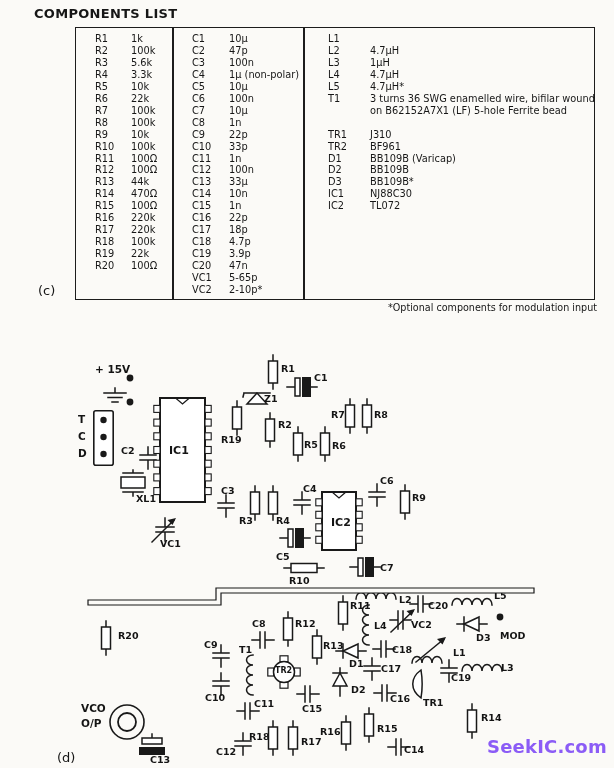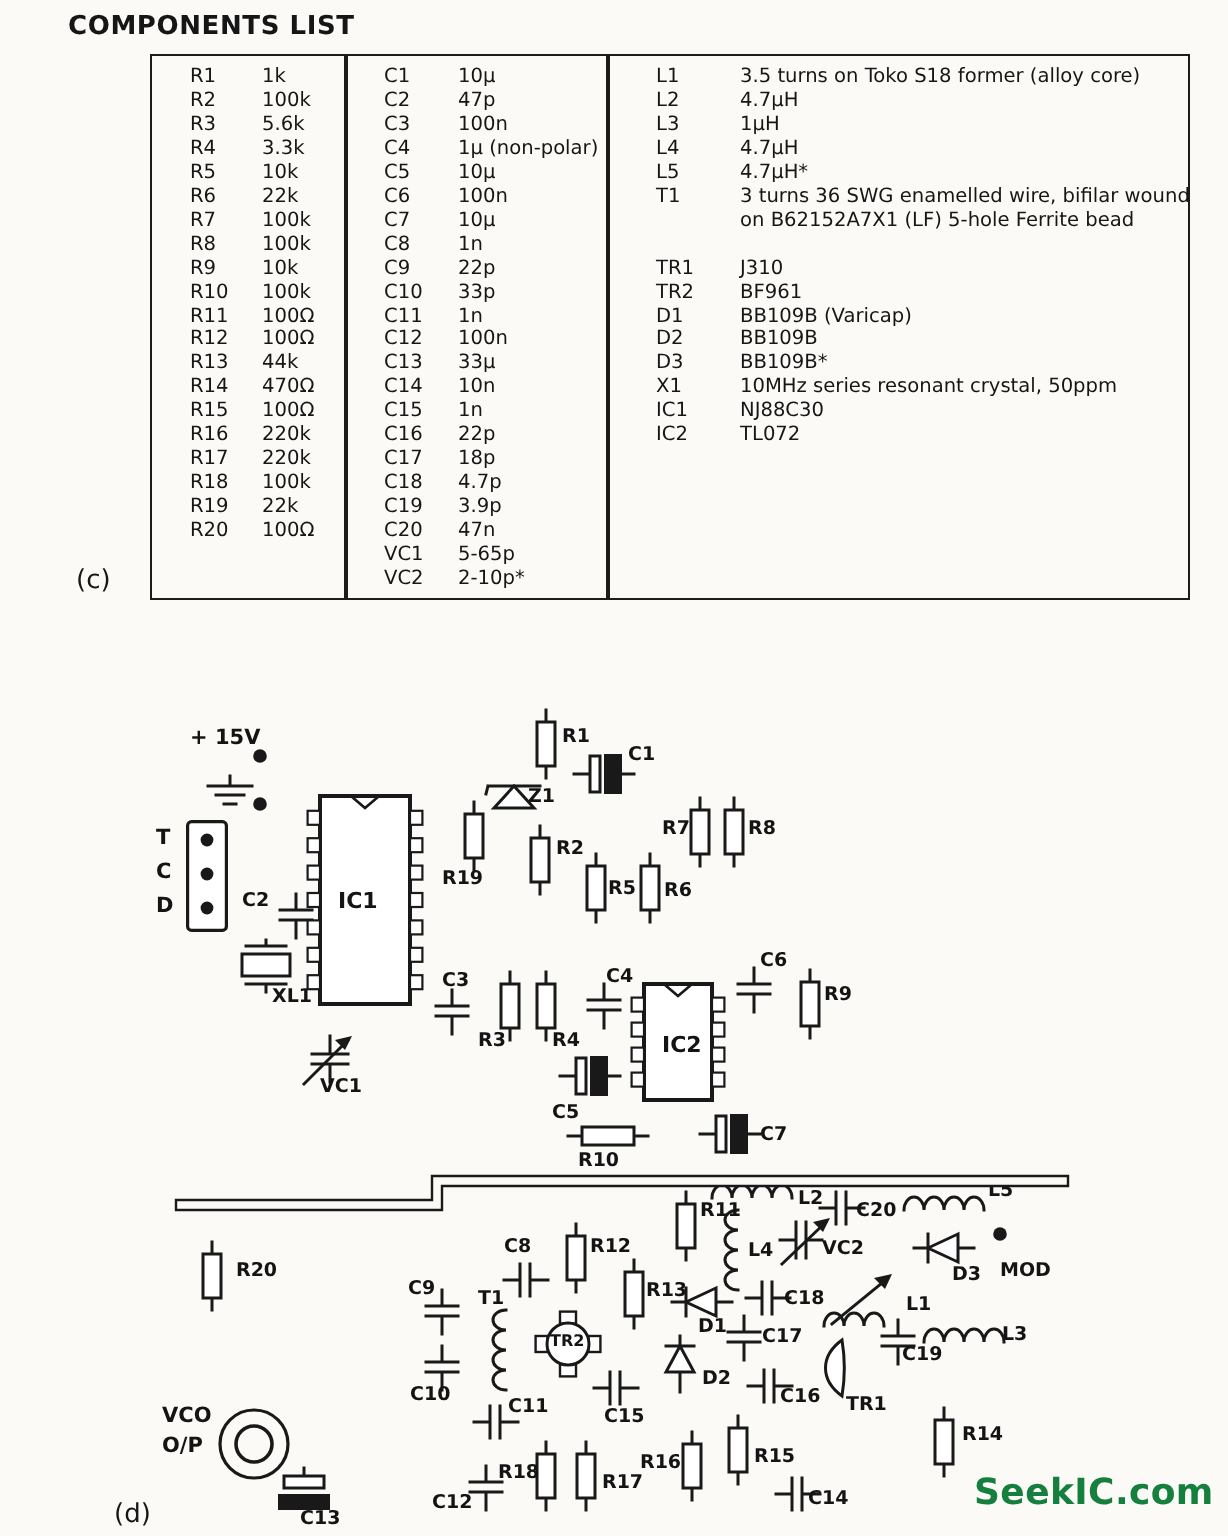--- a/index.html
+++ b/index.html
@@ -11,21 +11,21 @@
   .ctable{position:absolute;left:75px;top:27px;width:520px;height:273px;border:1.6px solid #1c1c1c;box-sizing:border-box;}
   .vdiv{position:absolute;top:0;width:1.6px;height:100%;background:#1c1c1c;}
   .tcol{position:absolute;top:5px;font-size:9.8px;line-height:11.95px;white-space:nowrap;}
   .trow{display:flex;}
   .tid{display:inline-block;}
   .tval{display:inline-block;}
   .c1 .tid{width:36px;} .c2 .tid{width:37px;} .c3 .tid{width:42px;}
   .footnote{position:absolute;top:302px;left:250px;width:347px;text-align:right;font-size:9.6px;}
   .figlabel{position:absolute;font-size:13px;}
   .comp-label{position:absolute;font-size:9.5px;font-weight:700;white-space:nowrap;color:#141414;}
-  .watermark{position:absolute;left:487px;top:736px;font-size:18px;font-weight:bold;color:#15803d;letter-spacing:.2px;}
+  .watermark{position:absolute;left:487px;top:736px;font-size:18px;font-weight:bold;color:#8b5cf6;letter-spacing:.2px;}
 </style>
 </head>
 <body>
 
 <div class="page">
 
   <div class="hdr">COMPONENTS LIST</div>
 
   <div class="ctable">
     <div class="vdiv" style="left:96px;"></div>
@@ -198,21 +198,20 @@
           <span class="tval">5-65p</span>
         </div>
         <div class="trow">
           <span class="tid">VC2</span>
           <span class="tval">2-10p*</span>
         </div>
       </div>
     <div class="tcol c3" id="tcol3" style="left:252px;">
         <div class="trow">
           <span class="tid">L1</span>
-          <span class="tval">3.5 turns on Toko S18 former (alloy core)</span>
         </div>
         <div class="trow">
           <span class="tid">L2</span>
           <span class="tval">4.7μH</span>
         </div>
         <div class="trow">
           <span class="tid">L3</span>
           <span class="tval">1μH</span>
         </div>
         <div class="trow">
@@ -249,35 +248,32 @@
         </div>
         <div class="trow">
           <span class="tid">D2</span>
           <span class="tval">BB109B</span>
         </div>
         <div class="trow">
           <span class="tid">D3</span>
           <span class="tval">BB109B*</span>
         </div>
         <div class="trow">
-          <span class="tid">X1</span>
-          <span class="tval">10MHz series resonant crystal, 50ppm</span>
-        </div>
-        <div class="trow">
           <span class="tid">IC1</span>
           <span class="tval">NJ88C30</span>
         </div>
         <div class="trow">
           <span class="tid">IC2</span>
           <span class="tval">TL072</span>
         </div>
       </div>
   </div>
 
   <div class="figlabel" style="left:38px;top:283px;">(c)</div>
+  <div class="footnote">*Optional components for modulation input</div>
 
   <div id="pcb">
       <span class="comp-label" style="left: 95px; top: 363px; font-size: 10.5px;">+ 15V</span>
       <div style="position: absolute; left: 126px; top: 367px; width: 8px; height: 8px;"><svg width="8" height="8" viewBox="0 0 8 8" style="overflow:visible" stroke="#191919" stroke-width="1.5" fill="none" stroke-linecap="square">
           <circle cx="4" cy="4" r="3.4" fill="#191919" stroke="none"></circle>
         </svg></div>
       <div style="position: absolute; left: 104px; top: 388px; width: 22px; height: 16px;"><svg width="22" height="16" viewBox="0 0 22 16" style="overflow:visible" stroke="#191919" stroke-width="1.5" fill="none" stroke-linecap="square">
           <path d="M11,0 V5 M0,5 H22 M4,9.5 H18 M8,14 H14"></path>
         </svg></div>
       <div style="position: absolute; left: 126px; top: 391px; width: 8px; height: 8px;"><svg width="8" height="8" viewBox="0 0 8 8" style="overflow:visible" stroke="#191919" stroke-width="1.5" fill="none" stroke-linecap="square">

